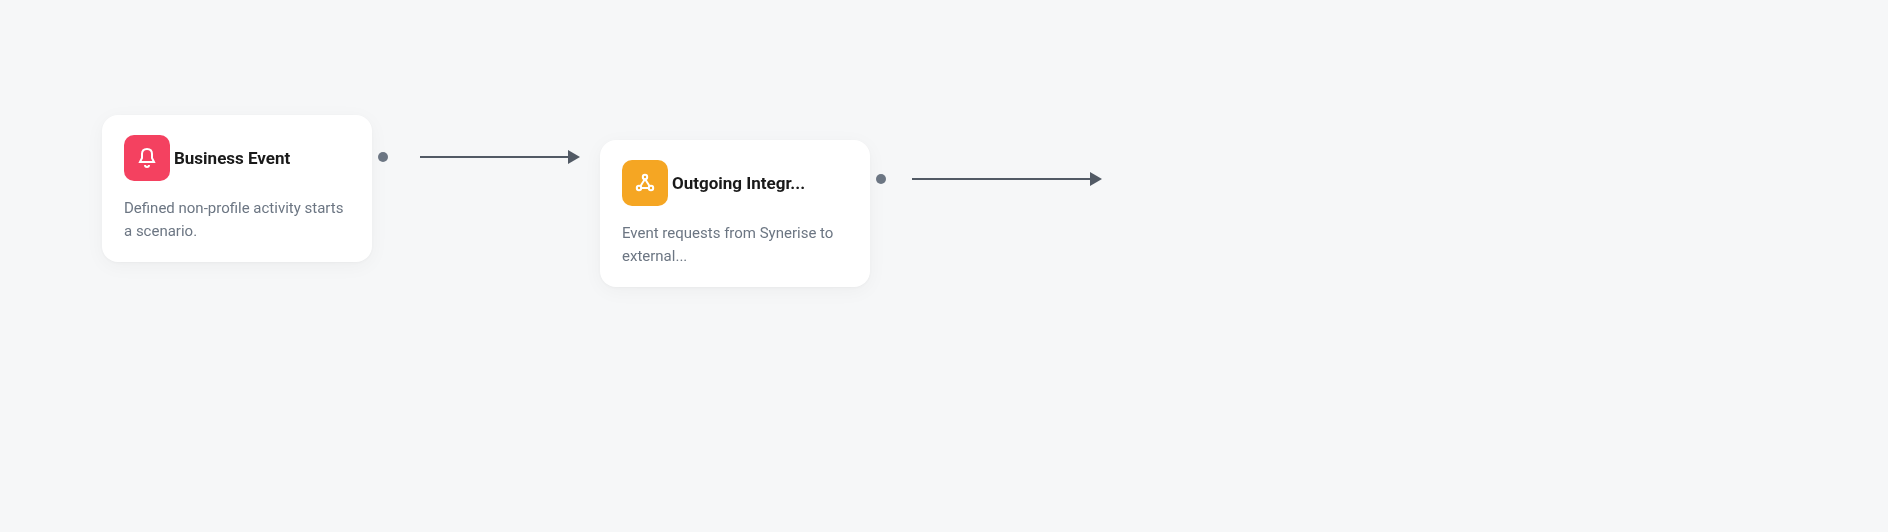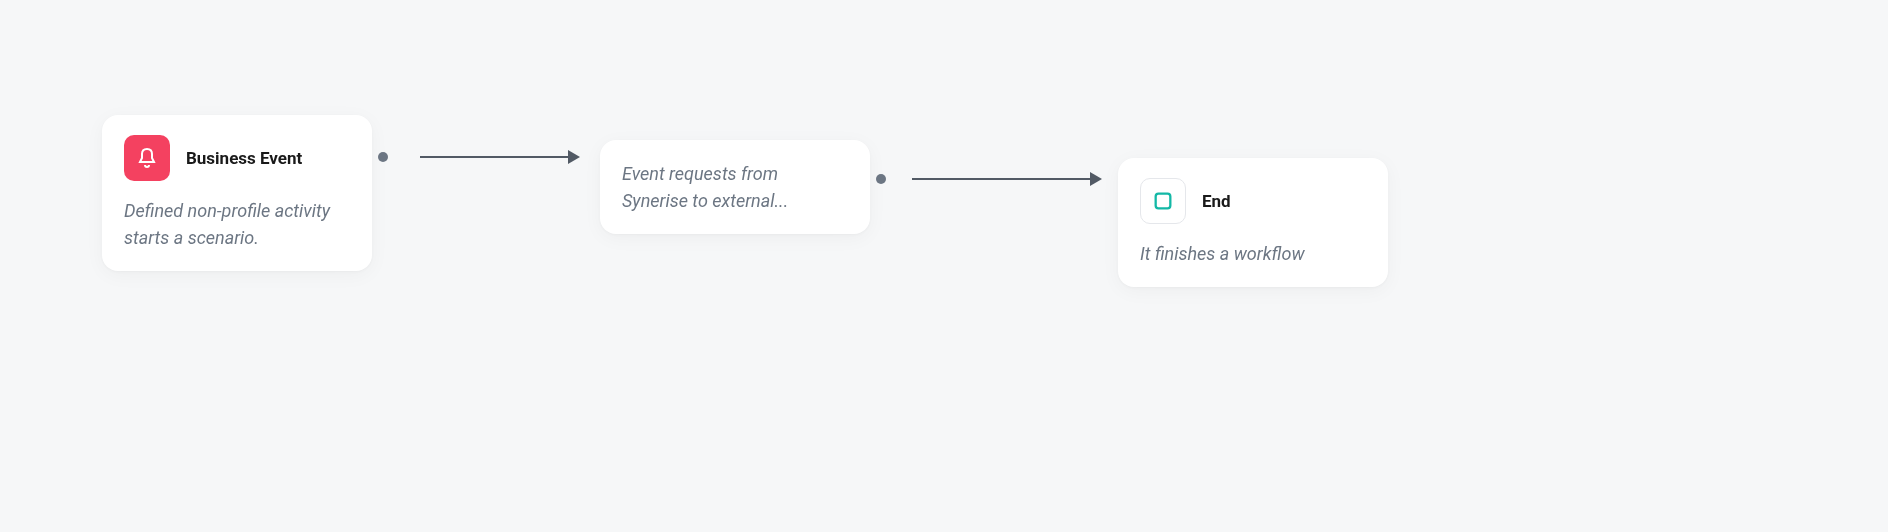--- a/index.html
+++ b/index.html
@@ -23,21 +23,21 @@
       position: absolute;
       background: #ffffff;
       border-radius: 16px;
       padding: 20px 22px;
       box-shadow: 0 4px 20px rgba(0,0,0,0.04), 0 1px 3px rgba(0,0,0,0.03);
       width: 270px;
     }
     .node-header {
       display: flex;
       align-items: center;
-      gap: 16px;
+      gap: 4px;
       margin-bottom: 16px;
     }
     .node-icon {
       width: 46px;
       height: 46px;
       border-radius: 10px;
       display: flex;
       align-items: center;
       justify-content: center;
       flex-shrink: 0;
@@ -45,24 +45,23 @@
     .node-title {
       font-size: 17px;
       font-weight: 700;
       color: #1a1a1a;
       white-space: nowrap;
       overflow: hidden;
       text-overflow: ellipsis;
       max-width: 168px;
     }
     .node-description {
-      font-size: 18px;
+      font-size: 15px;
       color: #6c7683;
       line-height: 1.5;
-      font-style: italic;
     }
     .connector-dot {
       position: absolute;
       width: 10px;
       height: 10px;
       border-radius: 50%;
       background: #6c7683;
     }
     .arrow-line {
       position: absolute;
@@ -113,33 +112,35 @@
     </div>
     <div class="node-description">Defined non-profile activity starts a scenario.</div>
   </div>
 
   <div class="connector-dot" style="left:378px; top:152px;"></div>
 
   <div class="arrow-line" style="left:420px; top:156px; width:150px;"></div>
   <div class="arrow-head" style="left:568px; top:150px;"></div>
 
   <div class="node" style="left:600px; top:140px;">
+    <div class="node-header">
+      <div class="node-icon icon-integration">
+        <svg class="webhook-svg" viewBox="0 0 24 24" fill="none" stroke="#ffffff" stroke-width="2">
+          <circle cx="6" cy="17" r="2.2"></circle>
+          <circle cx="18" cy="17" r="2.2"></circle>
+          <circle cx="12" cy="6" r="2.2"></circle>
+          <path d="M12 8 L7.5 15"></path>
+          <path d="M12 8 L16.5 15"></path>
+          <path d="M8 17 L16 17"></path>
+        </svg>
+      </div>
+      <div class="node-title">Outgoing Integr...</div>
+    </div>
     <div class="node-description">Event requests from Synerise to external...</div>
   </div>
 
   <div class="connector-dot" style="left:876px; top:174px;"></div>
 
   <div class="arrow-line" style="left:912px; top:178px; width:180px;"></div>
   <div class="arrow-head" style="left:1090px; top:172px;"></div>
 
-  <div class="node" style="left:1118px; top:158px;">
-    <div class="node-header">
-      <div class="node-icon icon-end">
-        <svg class="stop-svg" viewBox="0 0 24 24" fill="none" stroke="#13b8a6" stroke-width="2.5">
-          <rect x="4" y="4" width="16" height="16" rx="3"></rect>
-        </svg>
-      </div>
-      <div class="node-title">End</div>
-    </div>
-    <div class="node-description">It finishes a workflow</div>
-  </div>
 
 </div>
 
 </body></html>

